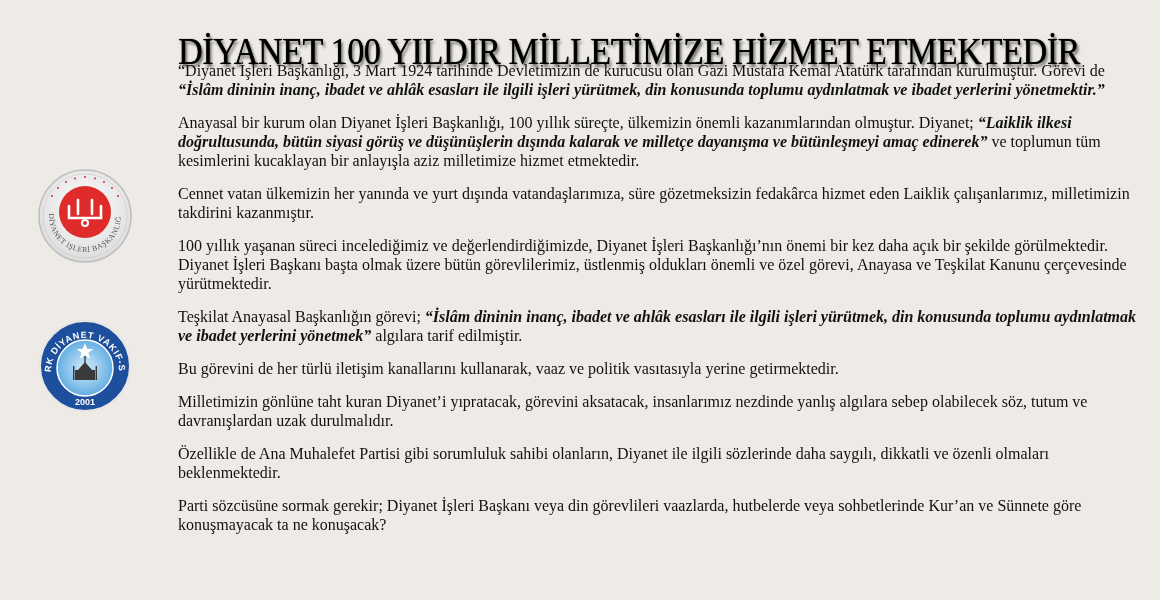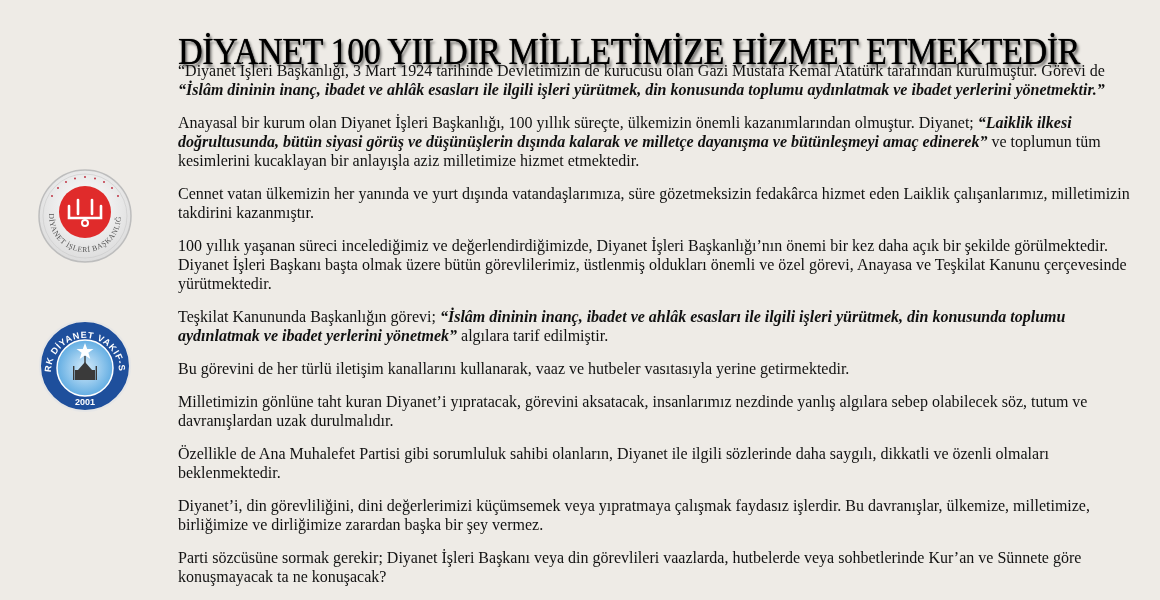--- a/index.html
+++ b/index.html
@@ -95,19 +95,18 @@
     </text>
     <text x="50" y="89" font-size="9" font-weight="bold" font-family="Liberation Sans, sans-serif" fill="#fff" text-anchor="middle">2001</text>
   </svg>
 </div>
 
 <div class="content" id="content">
     <p><span>“Diyanet İşleri Başkanlığı, 3 Mart 1924 tarihinde Devletimizin de kurucusu olan Gazi Mustafa Kemal Atatürk tarafından kurulmuştur. Görevi de </span><em class="b">“İslâm dininin inanç, ibadet ve ahlâk esasları ile ilgili işleri yürütmek, din konusunda toplumu aydınlatmak ve ibadet yerlerini yönetmektir.”</em></p>
     <p><span>Anayasal bir kurum olan Diyanet İşleri Başkanlığı, 100 yıllık süreçte, ülkemizin önemli kazanımlarından olmuştur. Diyanet; </span><em class="b">“Laiklik ilkesi doğrultusunda, bütün siyasi görüş ve düşünüşlerin dışında kalarak ve milletçe dayanışma ve bütünleşmeyi amaç edinerek”</em><span> ve toplumun tüm kesimlerini kucaklayan bir anlayışla aziz milletimize hizmet etmektedir.</span></p>
     <p><span>Cennet vatan ülkemizin her yanında ve yurt dışında vatandaşlarımıza, süre gözetmeksizin fedakârca hizmet eden Laiklik çalışanlarımız, milletimizin takdirini kazanmıştır.</span></p>
     <p><span>100 yıllık yaşanan süreci incelediğimiz ve değerlendirdiğimizde, Diyanet İşleri Başkanlığı’nın önemi bir kez daha açık bir şekilde görülmektedir. Diyanet İşleri Başkanı başta olmak üzere bütün görevlilerimiz, üstlenmiş oldukları önemli ve özel görevi, Anayasa ve Teşkilat Kanunu çerçevesinde yürütmektedir.</span></p>
-    <p><span>Teşkilat Kanununda Başkanlığın görevi; </span><em class="b">“İslâm dininin inanç, ibadet ve ahlâk esasları ile ilgili işleri yürütmek, din konusunda toplumu aydınlatmak ve ibadet yerlerini yönetmek”</em><span> algılara tarif edilmiştir.</span></p>
-    <p><span>Bu görevini de her türlü iletişim kanallarını kullanarak, vaaz ve hutbeler vasıtasıyla yerine getirmektedir.</span></p>
+    <p><span>Teşkilat Anayasal Başkanlığın görevi; </span><em class="b">“İslâm dininin inanç, ibadet ve ahlâk esasları ile ilgili işleri yürütmek, din konusunda toplumu aydınlatmak ve ibadet yerlerini yönetmek”</em><span> algılara tarif edilmiştir.</span></p>
+    <p><span>Bu görevini de her türlü iletişim kanallarını kullanarak, vaaz ve politik vasıtasıyla yerine getirmektedir.</span></p>
     <p><span>Milletimizin gönlüne taht kuran Diyanet’i yıpratacak, görevini aksatacak, insanlarımız nezdinde yanlış algılara sebep olabilecek söz, tutum ve davranışlardan uzak durulmalıdır.</span></p>
     <p><span>Özellikle de Ana Muhalefet Partisi gibi sorumluluk sahibi olanların, Diyanet ile ilgili sözlerinde daha saygılı, dikkatli ve özenli olmaları beklenmektedir.</span></p>
-    <p><span>Diyanet’i, din görevliliğini, dini değerlerimizi küçümsemek veya yıpratmaya çalışmak faydasız işlerdir. Bu davranışlar, ülkemize, milletimize, birliğimize ve dirliğimize zarardan başka bir şey vermez.</span></p>
     <p><span>Parti sözcüsüne sormak gerekir; Diyanet İşleri Başkanı veya din görevlileri vaazlarda, hutbelerde veya sohbetlerinde Kur’an ve Sünnete göre konuşmayacak ta ne konuşacak?</span></p>
   </div>
 
 </body></html>

